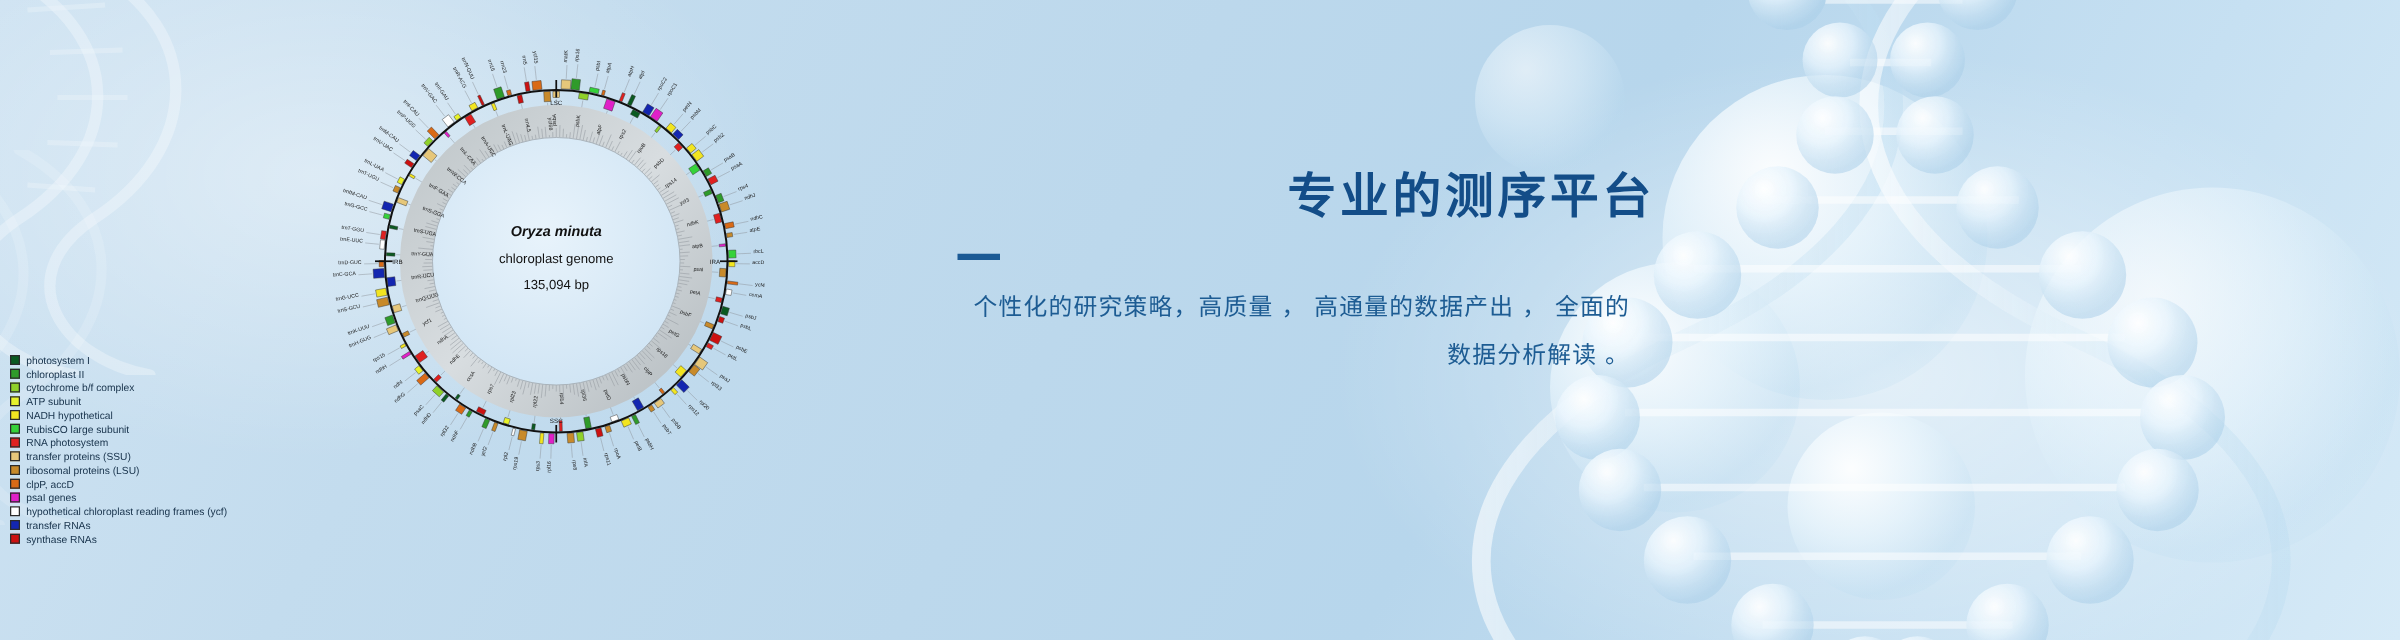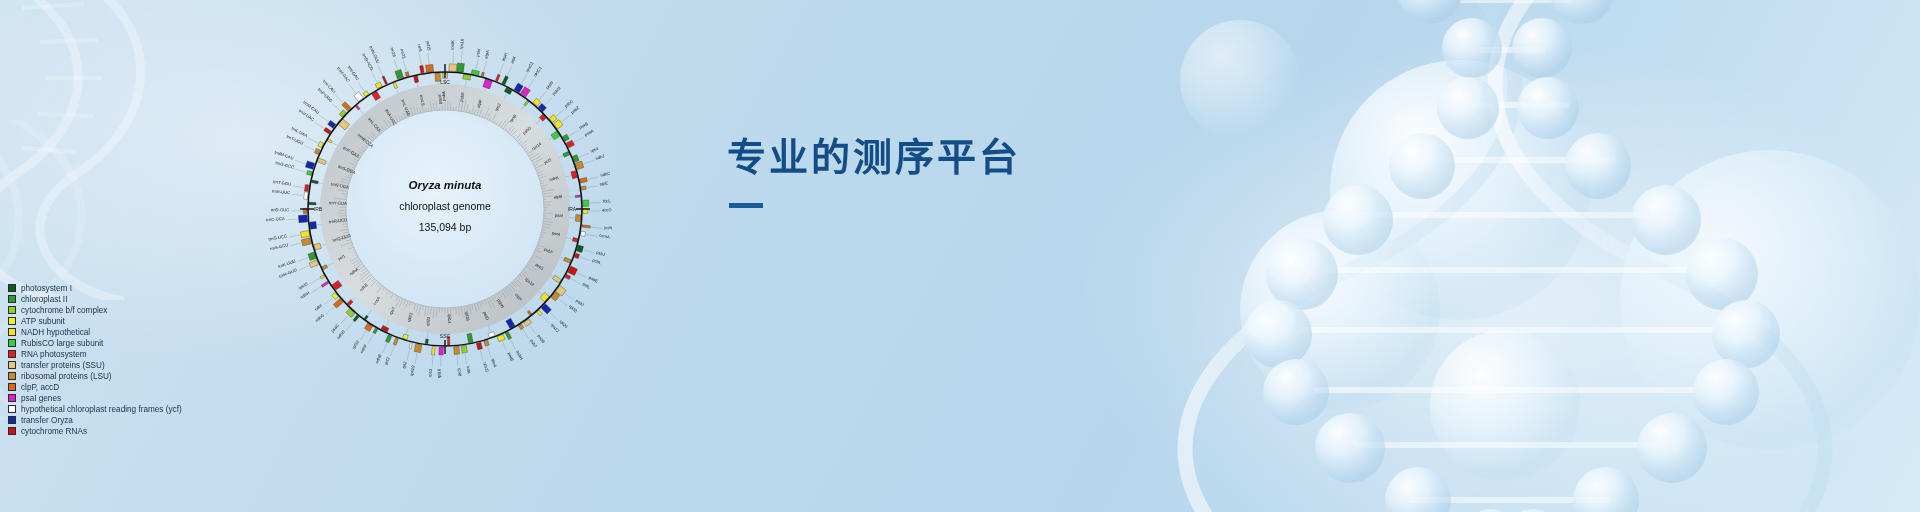--- a/index.html
+++ b/index.html
@@ -39,21 +39,21 @@
   .wm-left {
     position:absolute; top:-30px; left:-20px; width:330px; height:330px;
     opacity:.55; pointer-events:none;
   }
   .wm-left2 {
     position:absolute; top:120px; left:-60px; width:300px; height:300px;
     opacity:.38; pointer-events:none;
   }
 
   
-  .copy { position:absolute; left:727px; top:136px; width:560px; }
+  .copy { position:absolute; left:764px; top:136px; width:560px;text-align:right; }
   .headline {
     font-size:39px; font-weight:bold; color:#134d88;
     letter-spacing:3px; line-height:1.15; white-space:nowrap;
   }
   .rule { width:34px; height:5px; background:#1b5a95; margin:22px 0 20px 2px; }
   .subcopy {
     font-size:19px; color:#1d5c93; line-height:2.0;
     letter-spacing:1px; width:540px;
   }
 
@@ -835,27 +835,28 @@
         <div class="legend-row">
           <span class="swatch" style="background: rgb(224, 32, 200);"></span>
           <span class="legend-label">psaI genes</span>
         </div>
         <div class="legend-row">
           <span class="swatch" style="background: rgb(255, 255, 255);"></span>
           <span class="legend-label">hypothetical chloroplast reading frames (ycf)</span>
         </div>
         <div class="legend-row">
           <span class="swatch" style="background: rgb(19, 38, 176);"></span>
-          <span class="legend-label">transfer Oryza</span>
+          <span class="legend-label">transfer RNAs</span>
         </div>
         <div class="legend-row">
           <span class="swatch" style="background: rgb(204, 17, 17);"></span>
-          <span class="legend-label">cytochrome RNAs</span>
+          <span class="legend-label">synthase RNAs</span>
         </div>
       </div>
   </div>
 
   <div class="copy">
     <div class="headline">专业的测序平台</div>
     <div class="rule"></div>
+    <div class="subcopy">个性化的研究策略，高质量 ， 高通量的数据产出 ， 全面的数据分析解读 。</div>
   </div>
 
 </div>
 
 </body></html>

